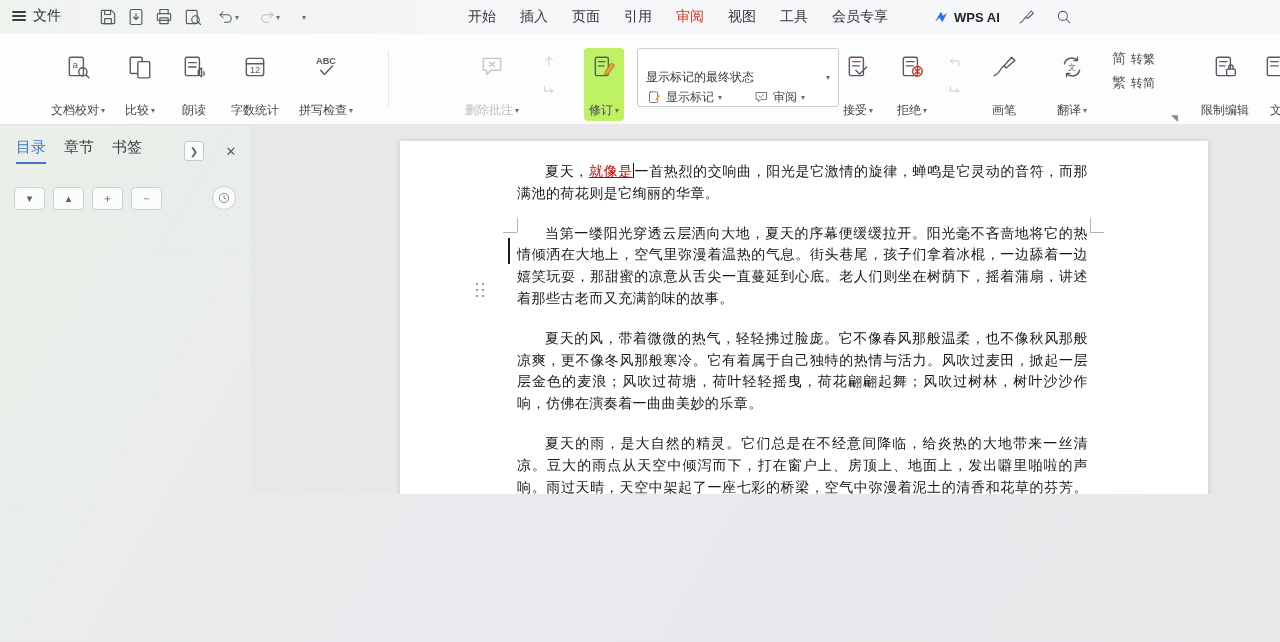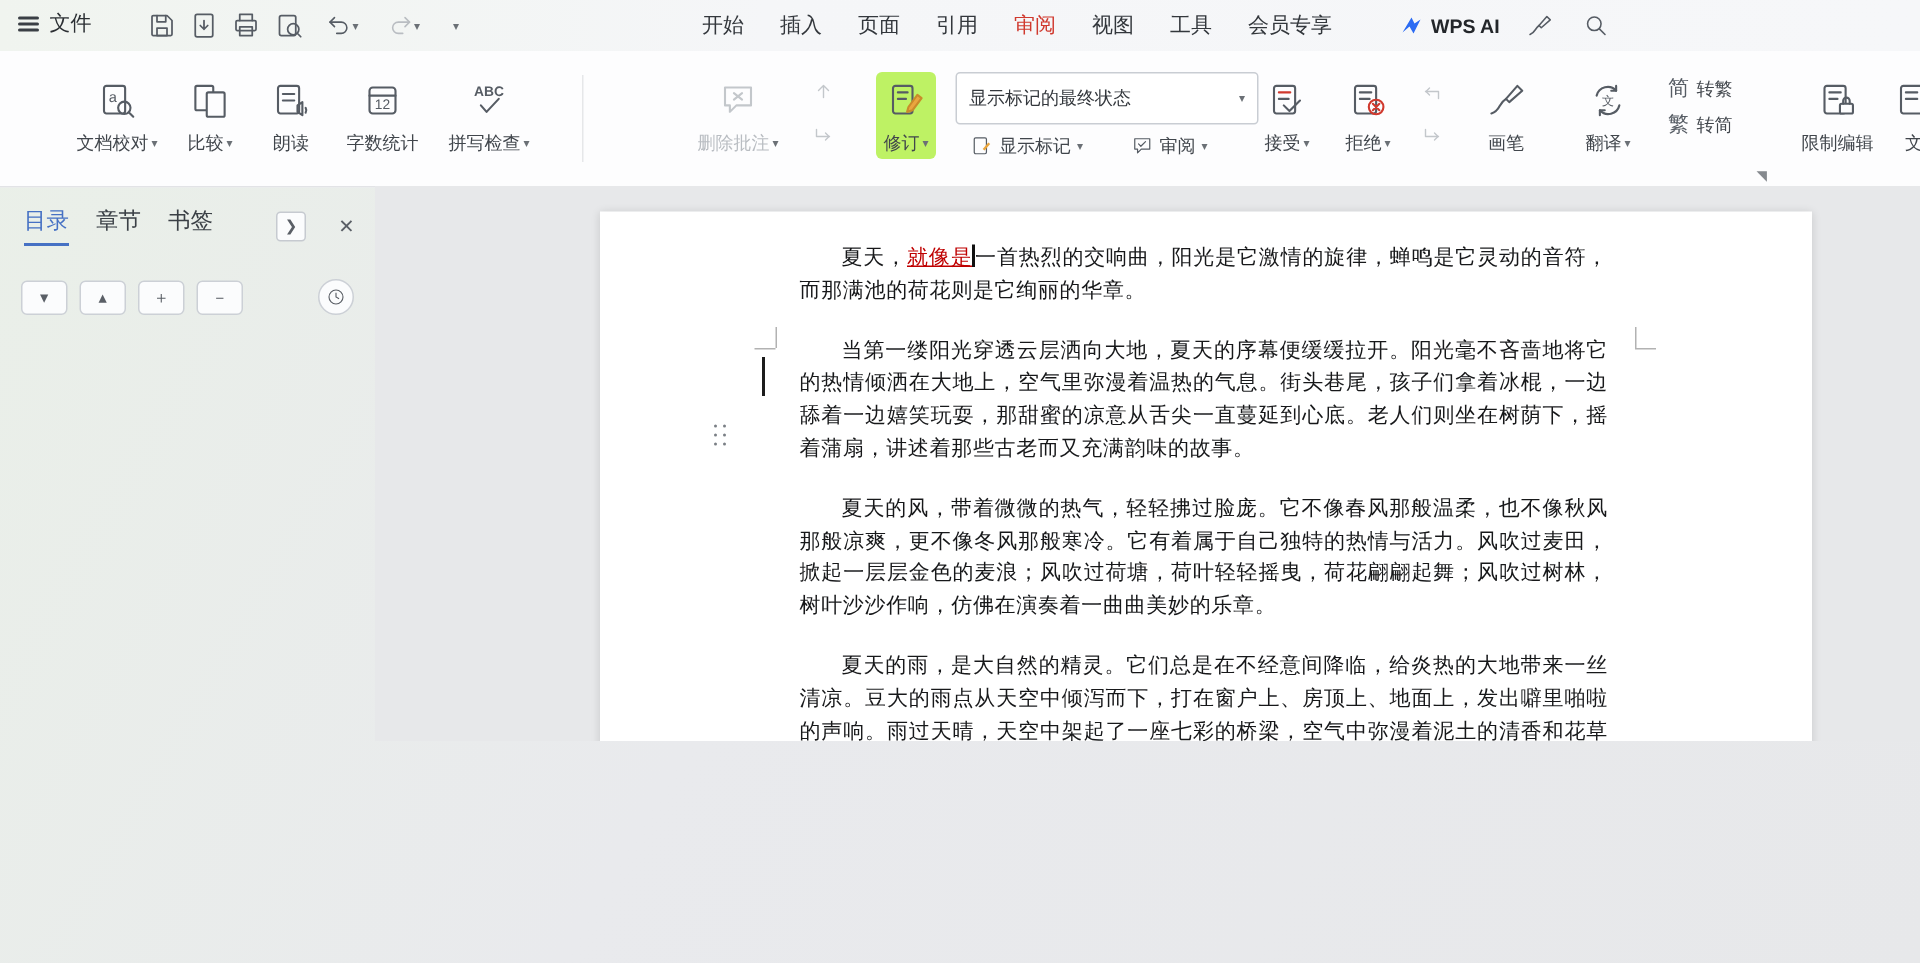--- a/index.html
+++ b/index.html
@@ -23,33 +23,33 @@
   .mtab.active{color:#d0392e;}
   .mb-right{position:absolute;left:933px;top:0;height:34px;display:flex;align-items:center;gap:14px;}
   .wps-ai{display:flex;align-items:center;gap:5px;font-size:13px;font-weight:bold;color:#23262a;}
 
   
   .ribbon{position:absolute;top:34px;left:0;right:0;height:90px;background:#fdfdfe;
           border-bottom:1px solid #e2e3e6;overflow:hidden;}
   .rbtn{position:absolute;top:14px;display:flex;flex-direction:column;align-items:center;
         padding:2px 5px;border-radius:4px;}
   .rbtn .ricon{height:34px;display:flex;align-items:center;justify-content:center;}
-  .rbtn .rlabel{font-size:12px;color:#41464c;white-space:nowrap;display:flex;align-items:center;gap:2px;margin-top:3px;}
+  .rbtn .rlabel{font-size:12px;color:#41464c;white-space:nowrap;display:flex;align-items:center;gap:2px;margin-top:18px;}
   .rbtn svg{stroke:#565c64;fill:none;stroke-width:1.3;stroke-linecap:round;stroke-linejoin:round;}
   .rbtn.dis .rlabel{color:#b9bdc2;}
   .rbtn.dis svg{stroke:#c3c7cb;}
   .rbtn.active-cmd{background:#bef264;}
   .caret{font-size:8px;color:#6b7076;}
   .rsep{position:absolute;top:16px;bottom:16px;width:1px;background:#e6e7e9;}
   .rsmallstack{position:absolute;width:24px;}
   .sstack-btn{position:absolute;width:22px;height:22px;display:flex;align-items:center;justify-content:center;border-radius:3px;}
   .sstack-btn svg{stroke:#c3c7cb;fill:none;stroke-width:1.4;stroke-linecap:round;stroke-linejoin:round;}
   .markup-dd{position:absolute;left:637px;top:14px;width:184px;height:25px;border:1px solid #c9cdd3;
              border-radius:3px;background:#fff;display:flex;align-items:center;justify-content:space-between;
-             padding:4px 8px;font-size:12px;color:#33373c;gap:31px;}
+             padding:16px 8px;font-size:12px;color:#33373c;gap:31px;}
   .rsmall{position:absolute;top:52px;height:22px;display:flex;align-items:center;gap:4px;font-size:12px;color:#41464c;border-radius:3px;padding:0 4px;}
   .rsmall svg{stroke:#565c64;fill:none;stroke-width:1.3;stroke-linecap:round;stroke-linejoin:round;}
   .conv-group{position:absolute;top:16px;display:flex;flex-direction:column;gap:6px;}
   .conv-btn{display:flex;align-items:center;gap:5px;font-size:12px;color:#41464c;}
   .conv-big{font-size:14px;color:#565c64;}
   .ribbon-collapse{position:absolute;right:102px;bottom:1px;font-size:9px;color:#85898e;}
 
   
   .sidebar{position:absolute;top:124px;left:0;width:250px;bottom:0;}
   .side-tabs{position:absolute;top:14px;left:16px;right:10px;display:flex;align-items:center;gap:18px;}
@@ -68,21 +68,21 @@
   
   .canvas{position:absolute;top:124px;left:250px;right:0;bottom:0;background:#e7e8ea;overflow:hidden;}
   .page{position:absolute;left:150px;top:17px;width:808px;height:660px;background:#ffffff;
         box-shadow:0 0 6px rgba(0,0,0,.14);}
   .cropline{position:absolute;background:#b2b2b2;}
   .margin-caret{position:absolute;left:108px;top:97px;width:2px;height:26px;background:#1c1c1c;}
   .para-handle{position:absolute;left:76px;top:142px;width:10px;height:16px;}
   .para-handle i{position:absolute;width:2.4px;height:2.4px;border-radius:50%;background:#7a7f85;}
   .page-inner{position:absolute;left:117px;top:0;width:571px;color:#17181a;}
   .doc-title{margin-top:100px;text-align:center;font-size:15px;letter-spacing:1px;line-height:18px;}
-  .doc-p{margin:16px;margin-top:18px;font-size:14px;line-height:21.8px;letter-spacing:0.45px;
+  .doc-p{margin:0;margin-top:18px;font-size:14px;line-height:21.8px;letter-spacing:0.45px;
          text-align:justify;text-indent:2em;}
   .doc-p.first{margin-top:20px;}
   .ins{color:#bf0000;text-decoration:underline;}
   .del{color:#bf0000;text-decoration:line-through;}
   .icaret{display:inline-block;width:1.6px;height:15px;background:#111;vertical-align:-2px;}
 </style>
 </head>
 <body>
 
 <div class="app">

